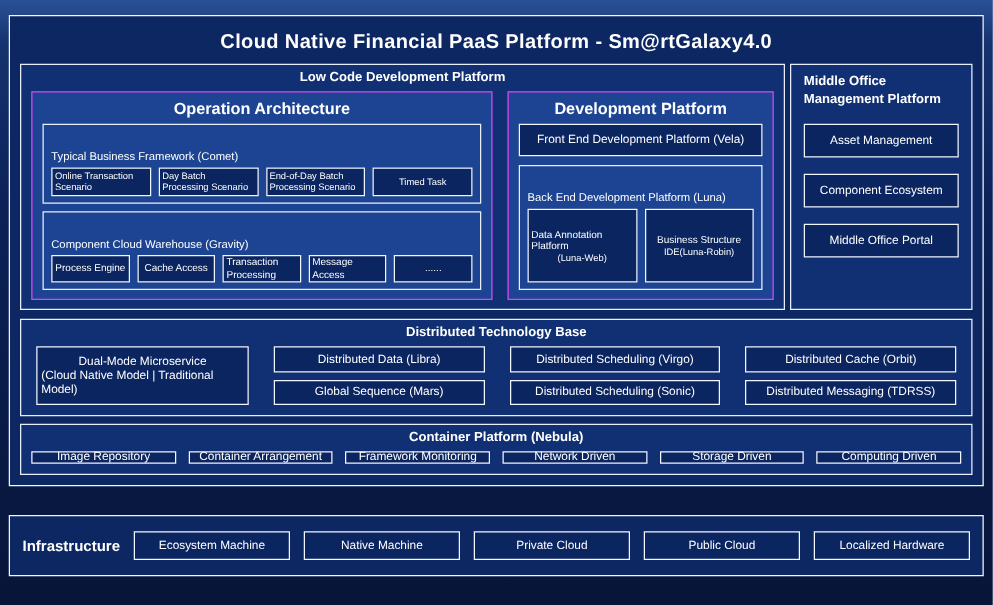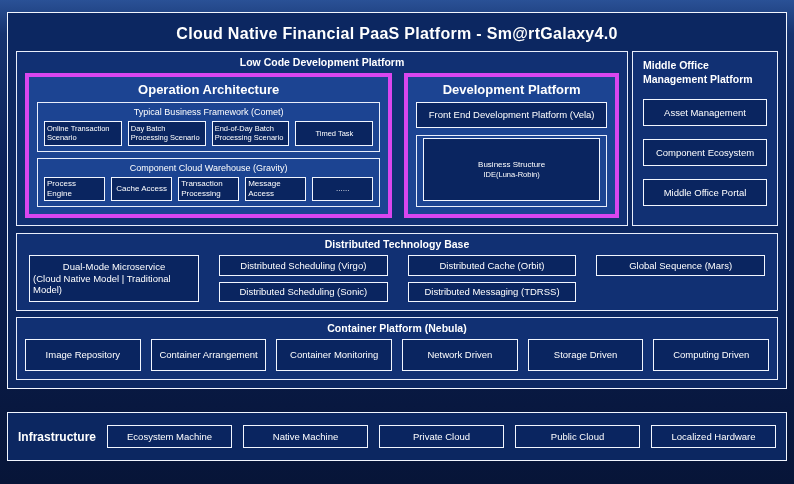--- a/index.html
+++ b/index.html
@@ -26,30 +26,30 @@
     border:1px solid #e9eefb; background:#113073;
     display:flex; flex-direction:column; min-height:0;
   }
   .sec-label { font-weight:bold; font-size:10.5px; text-align:center; margin:4px 0 5px 0; }
 
   .top-row { display:flex; gap:4px; flex:0 0 175px; }
   .low-code { flex:1; padding:0 8px 7px 8px; }
   .lc-body { flex:1; display:flex; gap:12px; min-height:0; }
 
   .subsection {
-    border:4px solid #d946ef; background:#1c4492;
+    border:1px solid #d946ef; background:#1c4492;
     display:flex; flex-direction:column; padding:0 8px 7px 8px; min-height:0;
   }
   .op-arch { flex:9; }
   .dev-plat { flex:5; }
   .sub-title { font-weight:bold; font-size:13px; text-align:center; margin:5px 0 5px 0; }
 
   .group { border:1px solid #e9eefb; padding:2px 6px 5px 6px; display:flex; flex-direction:column; flex:1; min-height:0; }
   .group + .group { margin-top:6px; }
-  .group-label { font-size:9px; text-align:center; margin:2px 0 4px 0; }
+  .group-label { font-size:9px; margin:18px 0 4px 0; }
   .leaf-row { display:flex; gap:6px; flex:1; min-height:0; }
 
   .leaf {
     background:#0a2560; border:1px solid #f2f6ff;
     display:flex; flex-direction:column; align-items:center; justify-content:center;
     text-align:left; line-height:1.2;
   }
   .leaf.tiny { font-size:7.5px; flex:1; padding:1px 2px; }
   .leaf.small { font-size:8px; flex:1; padding:1px 2px; }
 
@@ -108,21 +108,26 @@
                 <div class="leaf small">Message Access</div>
                 <div class="leaf small">......</div>
               </div>
             </div>
           </div>
 
           <div class="subsection dev-plat">
             <div class="sub-title">Development Platform</div>
             <div class="leaf vela">Front End Development Platform (Vela)</div>
             <div class="group">
+              <div class="group-label">Back End Development Platform (Luna)</div>
               <div class="leaf-row">
+                <div class="leaf luna-leaf">
+                  <span>Data Annotation Platform</span>
+                  <span class="sub">(Luna-Web)</span>
+                </div>
                 <div class="leaf luna-leaf">
                   <span>Business Structure</span>
                   <span class="sub">IDE(Luna-Robin)</span>
                 </div>
               </div>
             </div>
           </div>
 
         </div>
       </div>
@@ -136,35 +141,36 @@
     </div>
 
     <div class="section distributed">
       <div class="sec-label">Distributed Technology Base</div>
       <div class="dist-body">
         <div class="leaf dual">
           <span>Dual-Mode Microservice</span>
           <span>(Cloud Native Model | Traditional Model)</span>
         </div>
         <div class="dist-grid">
+          <div class="leaf dist">Distributed Data (Libra)</div>
           <div class="leaf dist">Distributed Scheduling (Virgo)</div>
           <div class="leaf dist">Distributed Cache (Orbit)</div>
           <div class="leaf dist">Global Sequence (Mars)</div>
           <div class="leaf dist">Distributed Scheduling (Sonic)</div>
           <div class="leaf dist">Distributed Messaging (TDRSS)</div>
         </div>
       </div>
     </div>
 
     <div class="section container-platform">
       <div class="sec-label">Container Platform (Nebula)</div>
       <div class="cp-row">
         <div class="leaf cp">Image Repository</div>
         <div class="leaf cp">Container Arrangement</div>
-        <div class="leaf cp">Container Monitoring</div>
+        <div class="leaf cp">Framework Monitoring</div>
         <div class="leaf cp">Network Driven</div>
         <div class="leaf cp">Storage Driven</div>
         <div class="leaf cp">Computing Driven</div>
       </div>
     </div>
 
   </div>
 </div>
 
 <div class="panel infra-panel">

